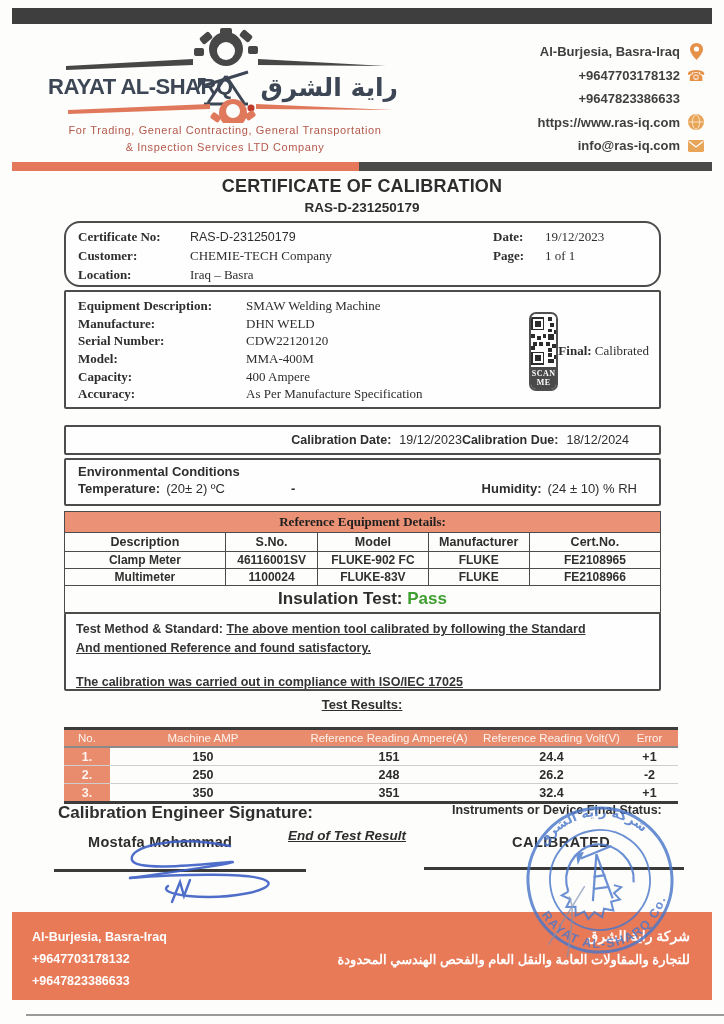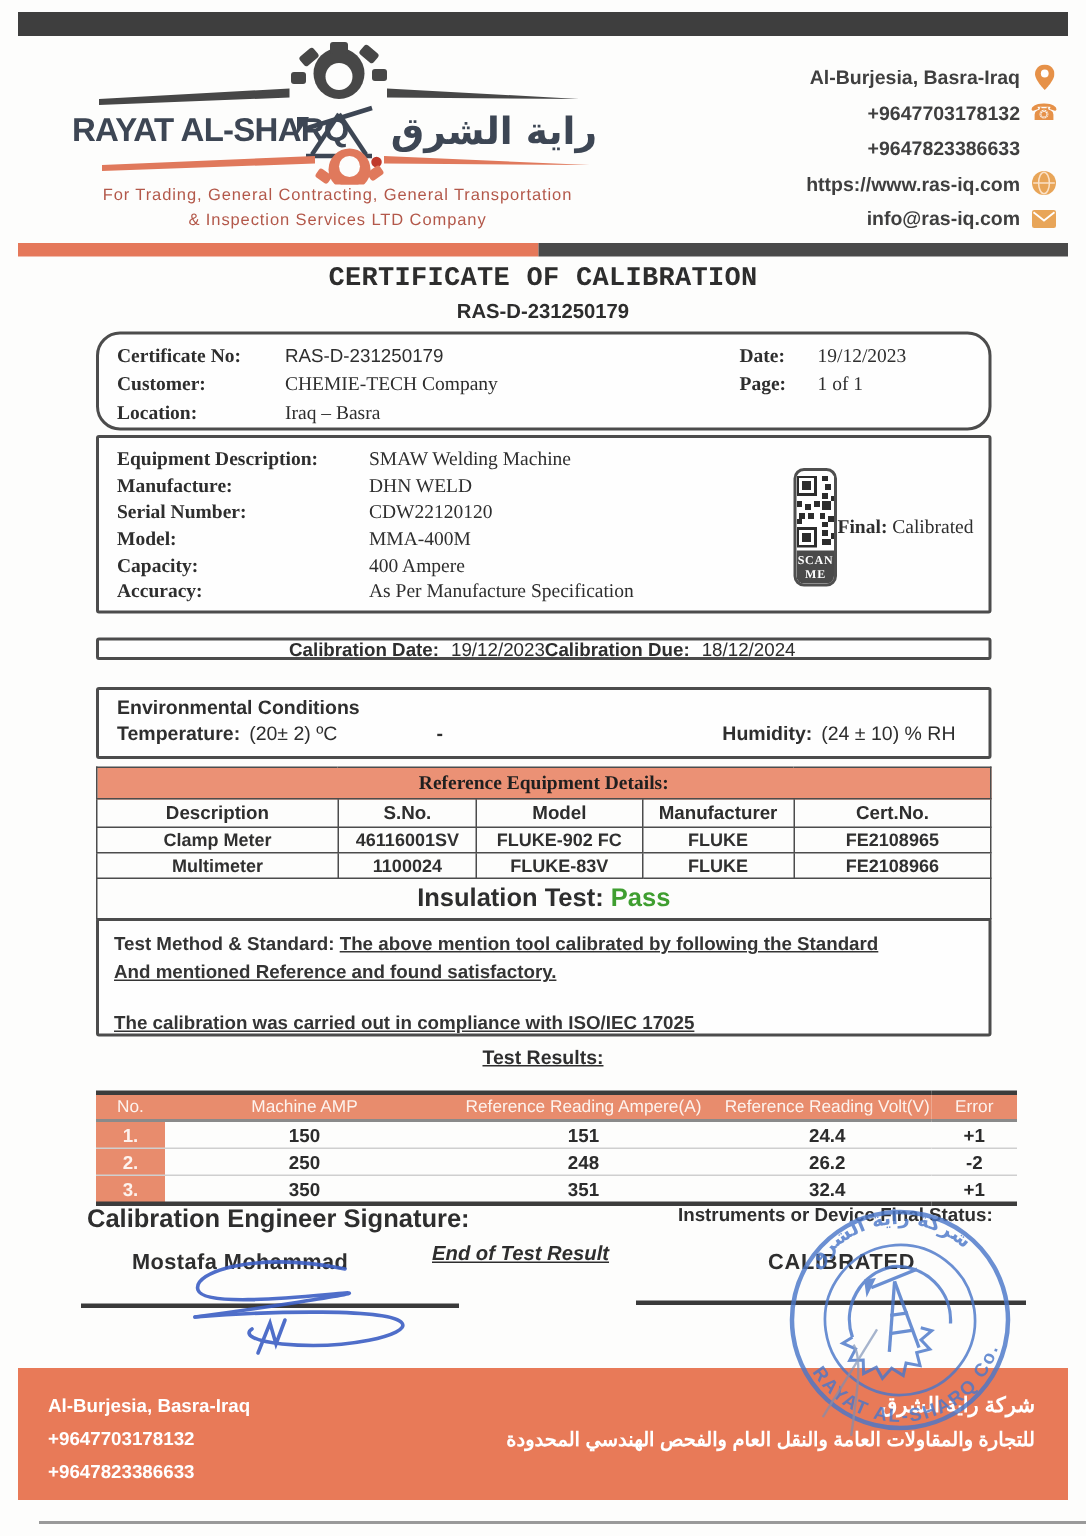--- a/index.html
+++ b/index.html
@@ -19,21 +19,21 @@
              color:#b3584a; font-size:11px; letter-spacing:.6px; line-height:1.5; }
   .contacts { position:absolute; right:18px; top:40px; width:300px; }
   .contact-row { display:flex; justify-content:flex-end; align-items:center; height:23.5px; }
   .contact-row .txt { font-size:13px; font-weight:bold; color:#3f3f3f; }
   .contact-row .ico { width:20px; display:flex; justify-content:center; margin-left:6px; }
   .contact-row .ico.empty { visibility:hidden; }
   .phone-glyph { color:#e69148; font-size:15px; line-height:1; }
 
   
   .title { position:absolute; left:0; top:176px; width:724px; text-align:center;
-           font-size:18px; font-weight:bold; color:#2d2d2d; letter-spacing:.2px;font-family:Liberation Mono, monospace; }
+           font-size:18px; font-weight:bold; color:#2d2d2d; letter-spacing:.2px; }
   .subtitle { position:absolute; left:0; top:200px; width:724px; text-align:center;
               font-size:13.5px; font-weight:bold; color:#2d2d2d; }
 
   
   .box { position:absolute; border:2px solid #4c4c4c; border-radius:2px; background:#fefefe; }
   .serif { font-family:"Liberation Serif", serif; }
 
   
   .box1 { left:64px; top:221px; width:597px; height:66px; padding:5px 12px 4px 12px;border-radius:16px; }
   .box1 .grid { display:grid; grid-template-columns:112px 1fr 52px 102px; row-gap:1px;
@@ -47,22 +47,22 @@
   .box2 .lbl { font-weight:bold; }
   .box2 .right-col { width:120px; display:flex; flex-direction:row; align-items:center; justify-content:space-between; padding-top:2px; }
   .qr-frame { width:60px; border:2px solid #4f4f4f; border-radius:7px; background:#fff; overflow:hidden; }
   .qr-frame svg { display:block; margin:3px auto 0 auto; }
   .qr-label { background:#4a4a4a; color:#fff; font-size:8px; font-weight:bold; text-align:center;
               letter-spacing:.5px; padding:2px 0 2px 0; margin-top:2px; }
   .status-line { font-size:13px; white-space:nowrap; }
   .status-line .lbl { font-weight:bold; }
 
   
-  .box3 { left:64px; top:425px; width:597px; height:15px; display:flex; align-items:center;
-          justify-content:center; padding:0 14px 0 12px; font-size:12.5px; }
+  .box3 { left:64px; top:425px; width:597px; height:30px; display:flex; align-items:center;
+          justify-content:flex-end; padding:0 30px 0 12px; font-size:12.5px; }
   .box3 b { margin-right:8px; }
 
   
   .box4 { left:64px; top:458px; width:597px; height:48px; padding:4px 22px 0 12px; font-size:13px; }
   .box4 .h { font-weight:bold; }
   .box4 .row { display:flex; margin-top:2px; }
   .box4 .dash { margin-left:66px; font-weight:bold; }
   .box4 .hum { margin-left:auto; }
   .box4 b { margin-right:6px; }
 

